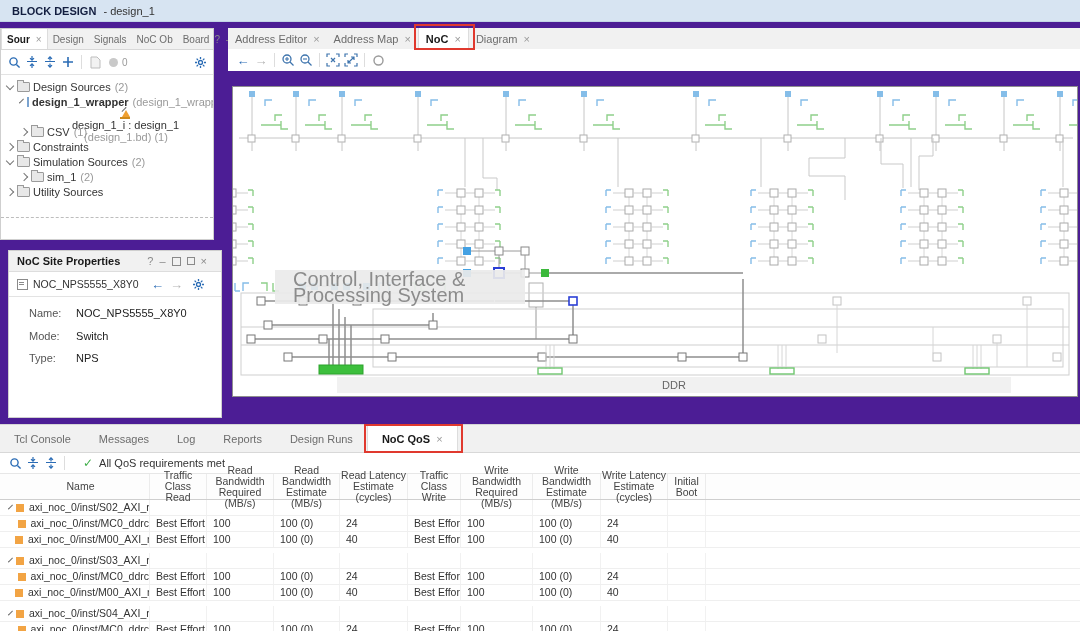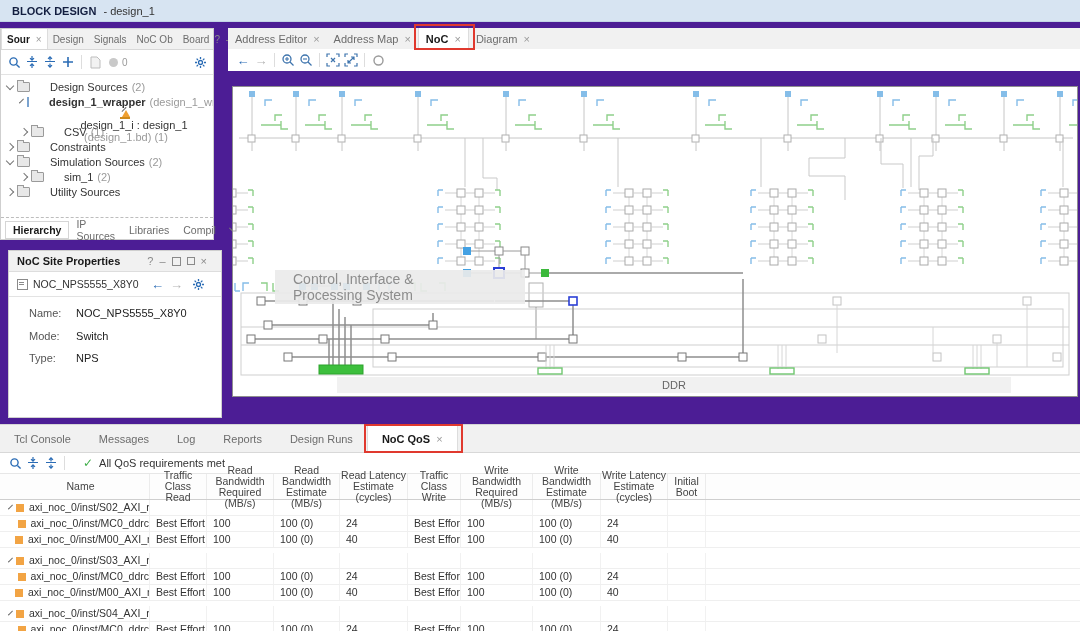--- a/index.html
+++ b/index.html
@@ -30,21 +30,21 @@
   .arrow-back{color:#2b6cb5;font-weight:bold;font-size:13px;}
   .arrow-fwd{color:#b5b5b5;font-weight:bold;font-size:13px;}
   .hamb{display:inline-block;width:9px;height:7px;border-top:1.4px solid #8a8a8a;border-bottom:1.4px solid #8a8a8a;position:relative;}
   .hamb:after{content:"";position:absolute;left:0;top:2.2px;width:9px;height:1.4px;background:#8a8a8a;}
   
   .src-tabs{height:20px;font-size:10px;}
   .src-tabs .tab{padding:0 5px;}
   .toolbar{display:flex;align-items:center;height:24px;border-bottom:1px solid #e3e3e3;padding:0 4px;}
   .tree{padding-top:4px;height:138px;overflow:hidden;}
   .titem{display:flex;align-items:center;height:15px;white-space:nowrap;}
-  .titem .tlabel{margin-left:20px;}
+  .titem .tlabel{margin-left:3px;}
   .titem .tlabel.bold{font-weight:bold;}
   .titem .tsuffix{margin-left:4px;color:#9a9a9a;}
   .folder{display:inline-block;width:11px;height:8px;background:#e8e8e8;border:1px solid #9a9a9a;border-radius:1px;position:relative;margin-left:4px;}
   .folder:before{content:"";position:absolute;left:-1px;top:-3px;width:5px;height:2px;background:#e8e8e8;border:1px solid #9a9a9a;border-bottom:none;}
   .dot-teal{display:inline-block;width:9px;height:9px;border-radius:50%;background:#16a5ad;margin-left:3px;}
   .chip{display:inline-block;width:8px;height:8px;background:#dce9f7;border:1px solid #7aa3cf;margin-left:2px;}
   .chip.orange{background:#f5a83a;border-color:#cf8a1c;}
   .warn{display:inline-block;width:0;height:0;border-left:4px solid transparent;border-right:4px solid transparent;border-bottom:7px solid #f0a030;margin-left:3px;}
   .dash-div{border-top:1px dashed #bdbdbd;}
   .view-tabs{display:flex;align-items:center;height:24px;padding:0 4px;font-size:10.5px;color:#6c6c6c;}
@@ -56,21 +56,21 @@
   .site-ico{display:inline-block;width:9px;height:9px;border:1px solid #8a8a8a;position:relative;margin-right:5px;}
   .site-ico:after{content:"";position:absolute;left:1px;top:2px;width:5px;height:1px;background:#8a8a8a;box-shadow:0 2px 0 #8a8a8a;}
   .pfield{position:absolute;left:20px;white-space:nowrap;}
   .pfield .flabel{display:inline-block;width:44px;color:#555;}
   .pfield .fvalue{color:#222;}
   
   .main-tabs{position:absolute;left:228px;top:28px;width:852px;height:21px;font-size:11px;}
   .main-toolbar{position:absolute;left:228px;top:49px;width:852px;height:22px;display:flex;align-items:center;padding-left:6px;box-sizing:border-box;background:#fff;}
   .canvas{position:absolute;left:232px;top:86px;width:846px;height:311px;border:1px solid #8f8f8f;box-sizing:border-box;background:#fff;overflow:hidden;}
   .cips-label{position:absolute;left:42px;top:183px;width:250px;height:34px;background:rgba(234,234,234,.92);
-              color:#8c8c8c;font-size:14px;line-height:16px;padding:1px 0 0 18px;box-sizing:border-box;}
+              color:#8c8c8c;font-size:20px;line-height:16px;padding:1px 0 0 18px;box-sizing:border-box;}
   .ddr-strip{position:absolute;left:104px;top:290px;width:674px;height:16px;background:#f1f1f1;
              color:#666;font-size:11px;text-align:center;line-height:16px;}
   
   .bottom{position:absolute;left:0;top:424px;width:1080px;height:207px;border-top:1px solid #d5d5d5;background:#fff;}
   .btabs{height:27px;font-size:11px;}
   .btabs .tab{padding:0 14px;}
   .qos-toolbar{display:flex;align-items:center;height:20px;border-bottom:1px solid #e7e7e7;padding:0 6px;}
   .qos-status{display:flex;align-items:center;margin-left:14px;color:#333;}
   .qos-status .chk{color:#3fae49;font-weight:bold;margin-right:6px;font-size:12px;}
   .qhead{display:flex;height:25px;border-bottom:1px solid #cfcfcf;background:#fdfdfd;font-size:10.5px;color:#444;}
@@ -211,29 +211,20 @@
           <span class="tsuffix">(2)</span>
       </div>
       <div class="titem" style="padding-left:6px;">
         <span class="chev right"></span>
           <span class="folder"></span>
         <span class="tlabel">Utility Sources</span>
           <span class="tsuffix"></span>
       </div>
     </div>
     <div class="dash-div"></div>
-    <div class="view-tabs">
-      <span class="view-tab active">Hierarchy</span>
-      <span class="view-tab">IP Sources</span>
-      <span class="view-tab">Libraries</span>
-      <span class="view-tab">Compil</span>
-      <span class="vline"></span>
-      <span class="chev right"></span>
-      <span class="hamb" style="margin-left:7px;"></span>
-    </div>
   </div>
 
   <div class="panel" style="left:8px;top:250px;width:214px;height:168px;">
     <div class="phead">
       <span>NoC Site Properties</span>
       <span class="wctls" style="font-weight:normal;">
         <span>?</span>
         <span>–</span>
         <span class="sq"></span>
         <span class="sq small"></span>

